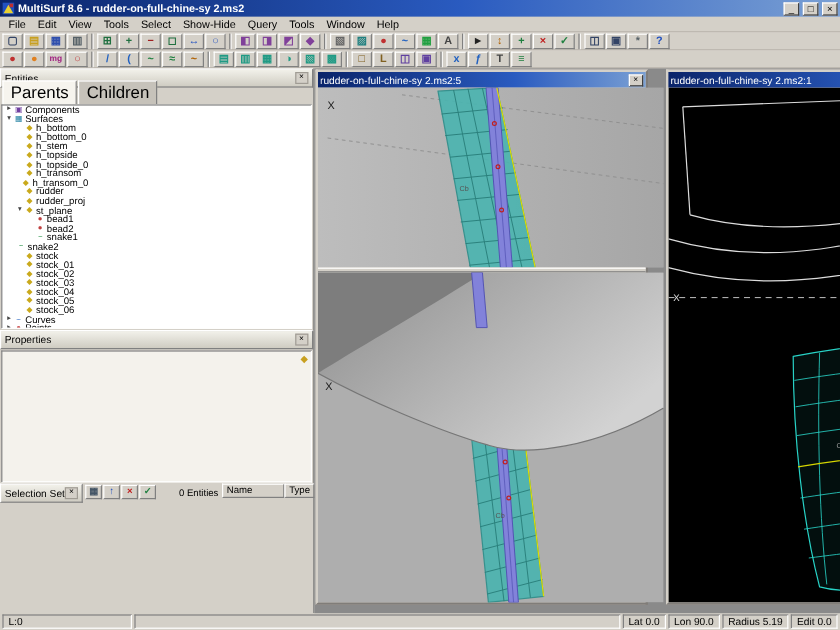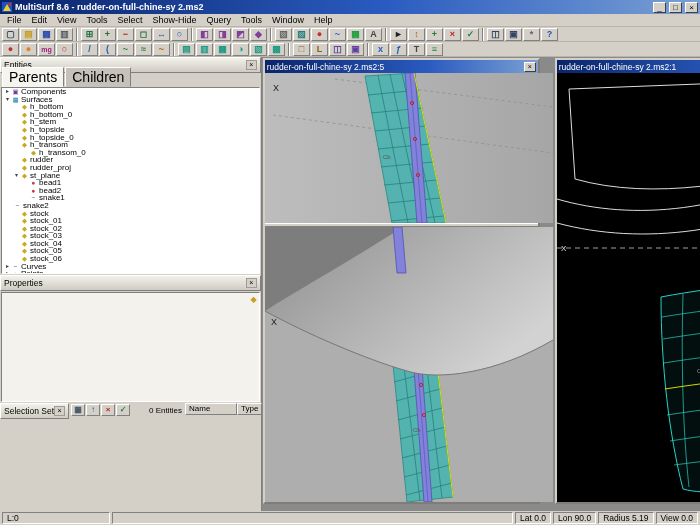--- a/index.html
+++ b/index.html
@@ -216,21 +216,21 @@
             <div class="tree-row" style="padding-left: 11px;">
               <span class="expander"></span>
               <span class="tree-icon" style="color: rgb(201, 169, 28);">◆</span>
               <span class="tree-label">h_topside_0</span>
             </div>
             <div class="tree-row" style="padding-left: 11px;">
               <span class="expander"></span>
               <span class="tree-icon" style="color: rgb(201, 169, 28);">◆</span>
               <span class="tree-label">h_transom</span>
             </div>
-            <div class="tree-row" style="padding-left: 20px;">
+            <div class="tree-row" style="padding-left: 8px;">
               <span class="expander"></span>
               <span class="tree-icon" style="color: rgb(201, 169, 28);">◆</span>
               <span class="tree-label">h_transom_0</span>
             </div>
             <div class="tree-row" style="padding-left: 11px;">
               <span class="expander"></span>
               <span class="tree-icon" style="color: rgb(201, 169, 28);">◆</span>
               <span class="tree-label">rudder</span>
             </div>
             <div class="tree-row" style="padding-left: 11px;">
@@ -485,16 +485,16 @@
 
     </div>
   </div>
 
   <div class="statusbar">
     <span class="sb-cell sb-left">L:0</span>
     <span class="sb-cell sb-spacer"></span>
     <span class="sb-cell">Lat 0.0</span>
     <span class="sb-cell">Lon 90.0</span>
     <span class="sb-cell">Radius 5.19</span>
-    <span class="sb-cell">View 0.0</span>
+    <span class="sb-cell">Edit 0.0</span>
   </div>
 
 </div>
 
 </body></html>

